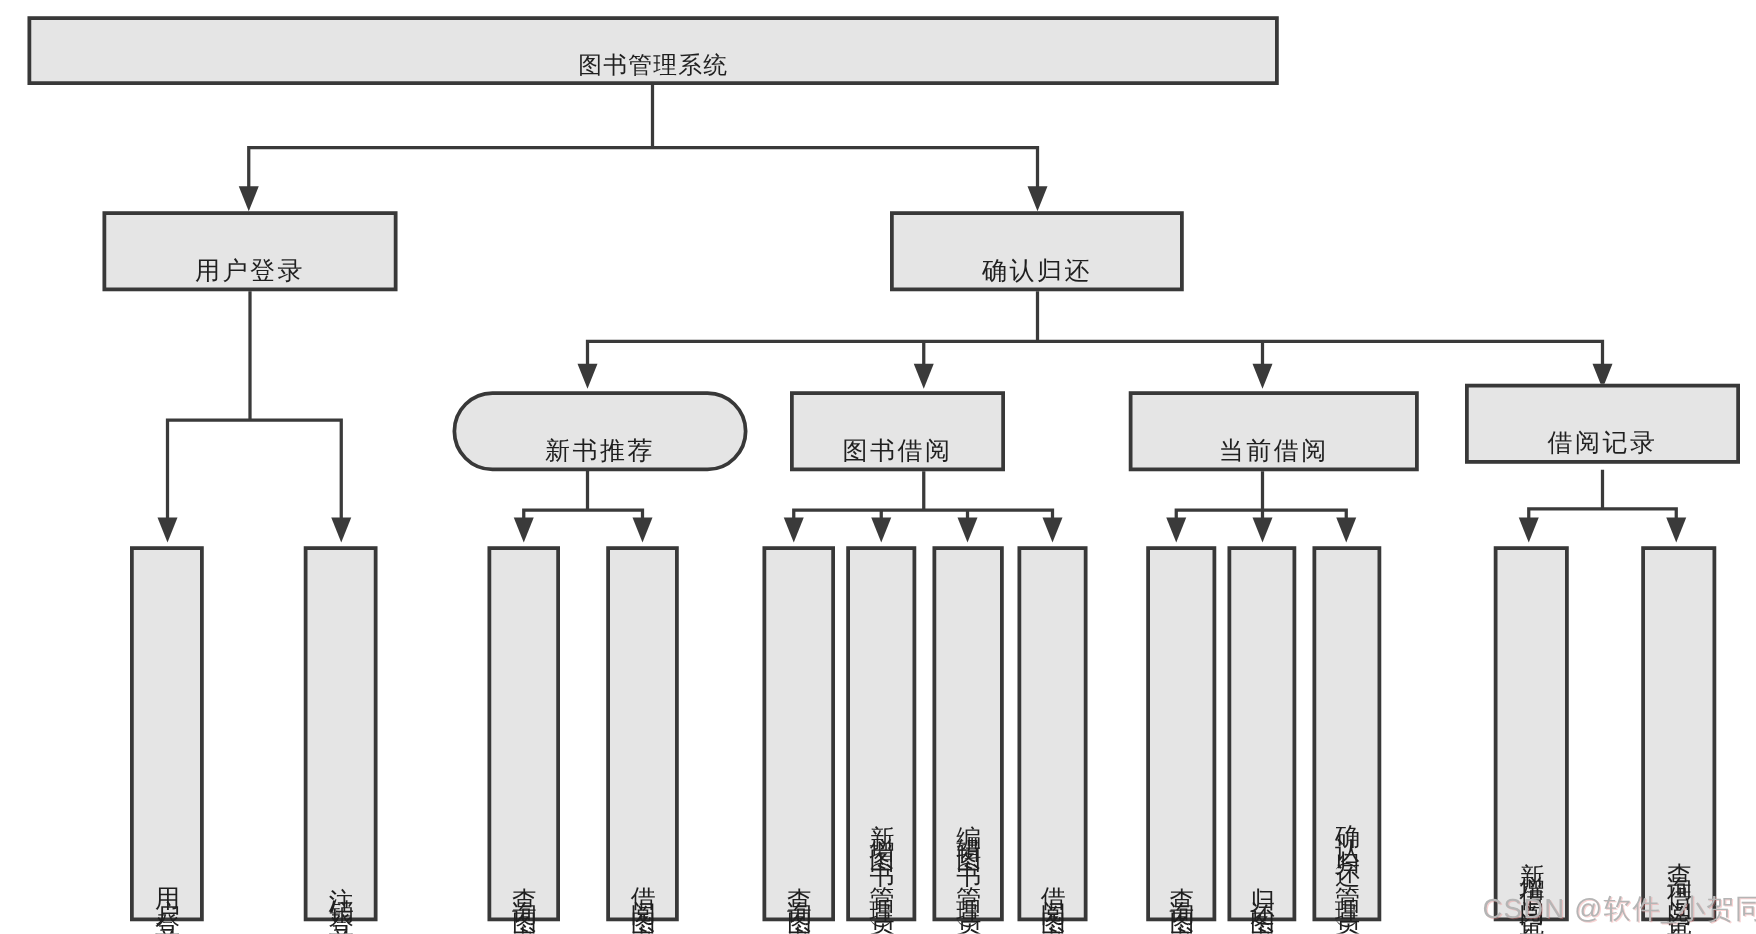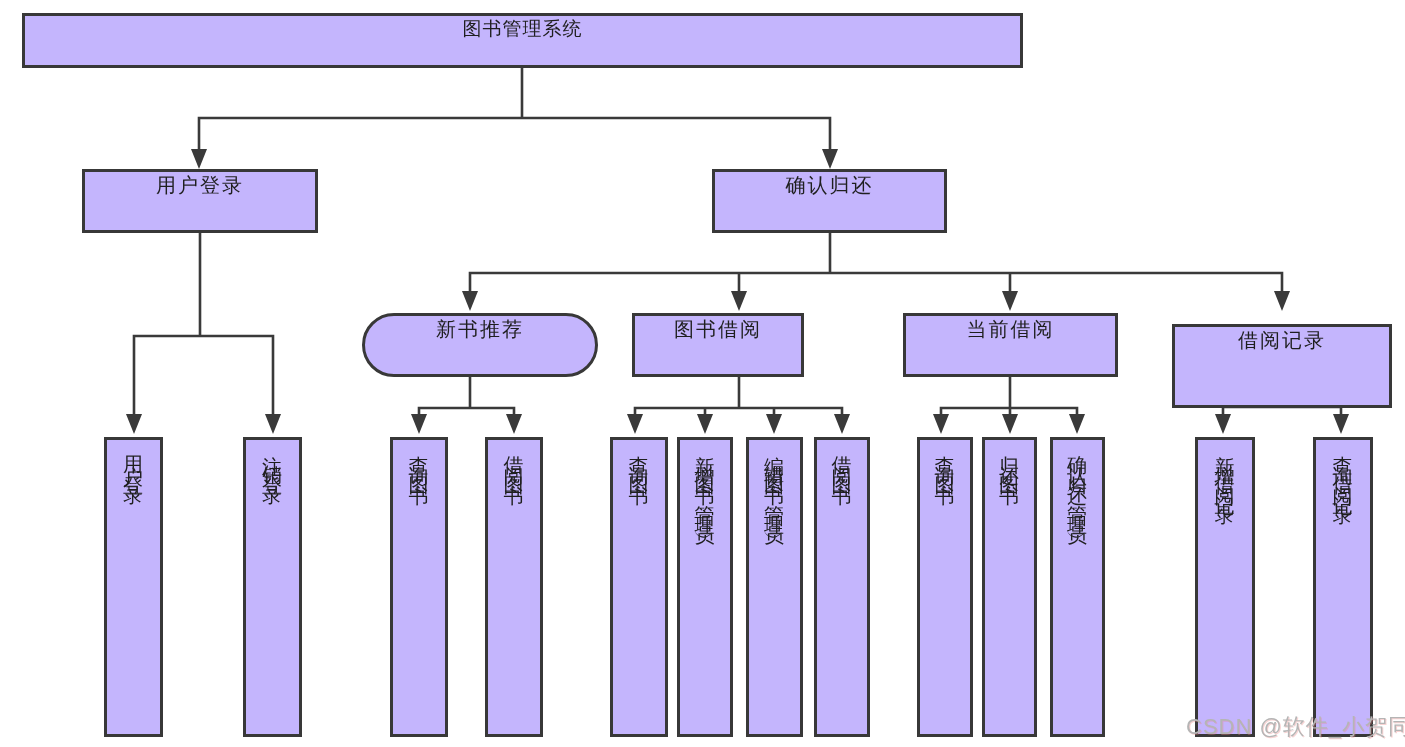--- a/index.html
+++ b/index.html
@@ -17,23 +17,23 @@
   }
   .connectors {
     position: absolute;
     left: 0;
     top: 0;
   }
   .node {
     position: absolute;
     box-sizing: border-box;
     border: 3px solid #383838;
-    background: #c4b5fd;
+    background: #e5e5e5;
     display: flex;
-    align-items: flex-start;
+    align-items: flex-end;
     justify-content: center;
     color: #1f1f1f;
   }
   .hnode span {
     font-size: 20px;
     letter-spacing: 2px;
     white-space: nowrap;
   }
   .root-node span {
     font-size: 19px;
@@ -105,24 +105,24 @@
   <div class="node hnode" style="left:712px; top:169px; width:235px; height:64px;">
     <span>确认归还</span>
   </div>
 
   <div class="node hnode" style="left:362px; top:313px; width:236px; height:64px;border-radius:32px;">
     <span>新书推荐</span>
   </div>
   <div class="node hnode" style="left:632px; top:313px; width:172px; height:64px;">
     <span>图书借阅</span>
   </div>
-  <div class="node hnode" style="left:903px; top:313px; width:215px; height:64px;">
+  <div class="node hnode" style="left:903px; top:313px; width:232px; height:64px;">
     <span>当前借阅</span>
   </div>
-  <div class="node hnode" style="left:1172px; top:324px; width:220px; height:84px;">
+  <div class="node hnode" style="left:1172px; top:307px; width:220px; height:64px;">
     <span>借阅记录</span>
   </div>
 
   <div class="node leaf" style="left:104px; top:437px; width:59px; height:300px;">
     <span>用户登录</span>
   </div>
   <div class="node leaf" style="left:243px; top:437px; width:59px; height:300px;">
     <span>注销登录</span>
   </div>
   <div class="node leaf" style="left:390px; top:437px; width:58px; height:300px;">

